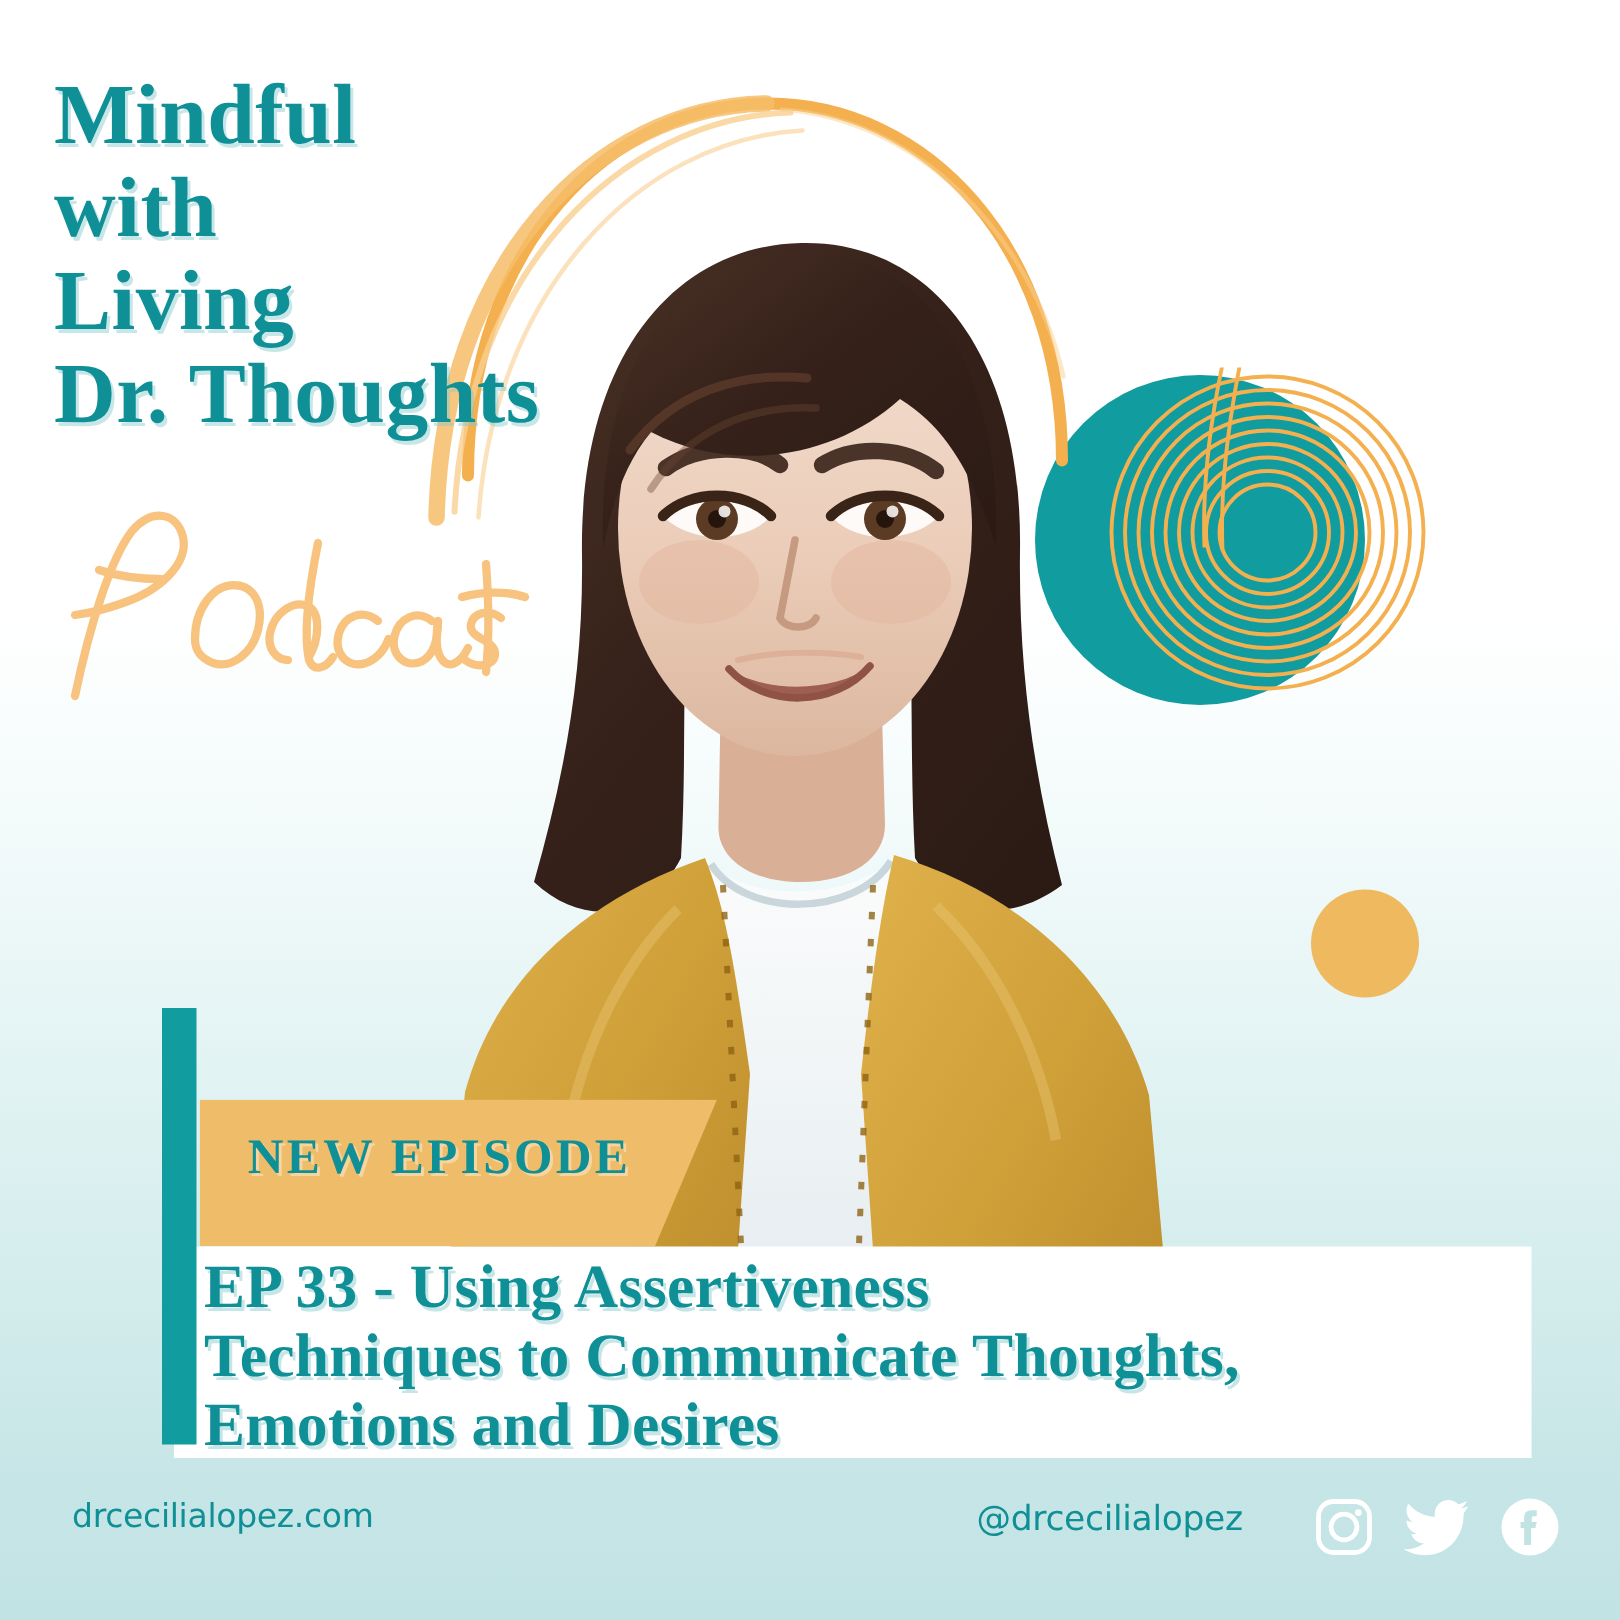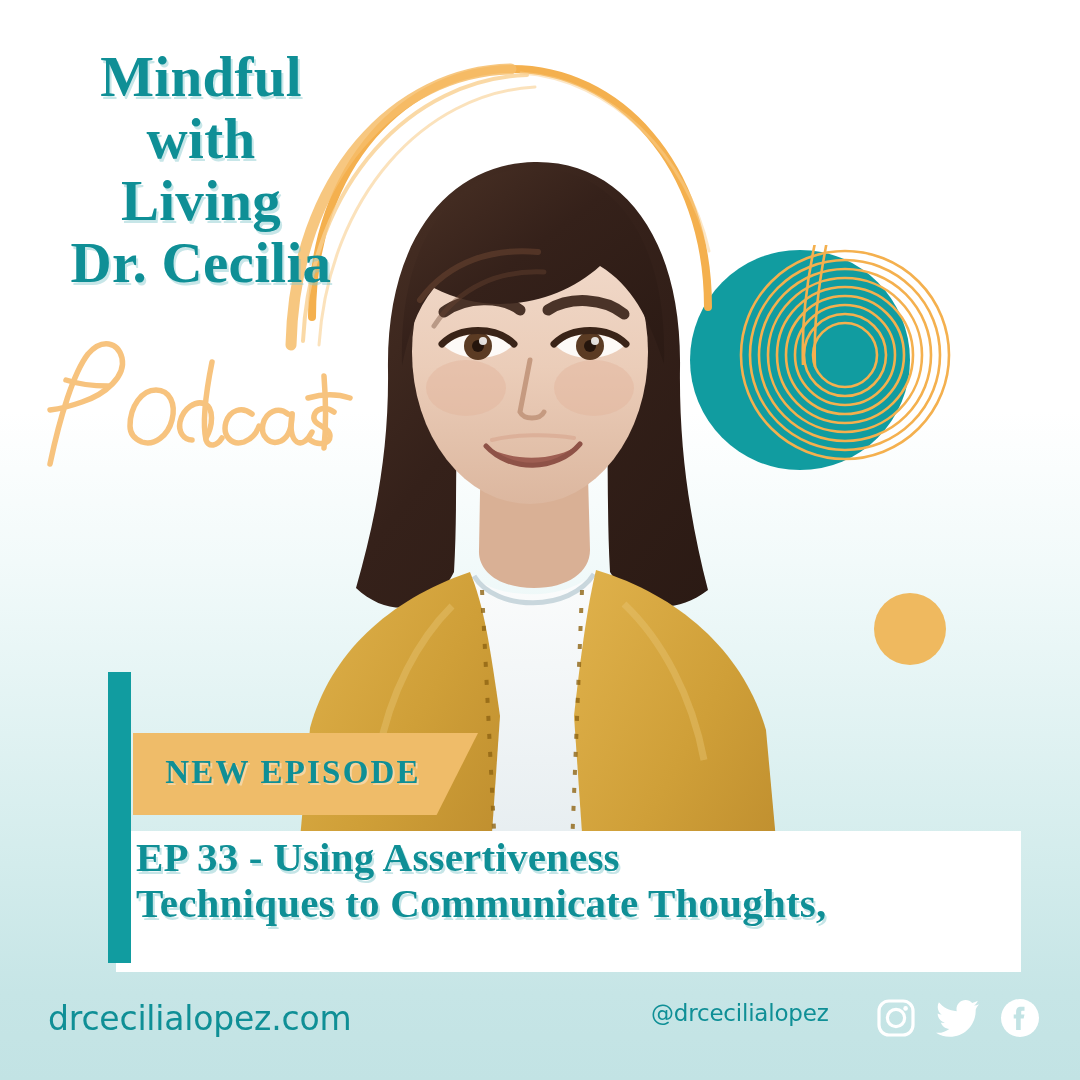--- a/index.html
+++ b/index.html
@@ -82,21 +82,21 @@
     width: 600px;
     height: 830px;
   }
 
   
   .show-title {
     position: absolute;
     left: 36px;
     top: 46px;
     width: 330px;
-    text-align: center;
+    text-align: left;
     font-family: "Liberation Serif", "DejaVu Serif", serif;
     font-weight: bold;
     font-size: 57px;
     line-height: 1.09;
     color: #0f8f96;
     letter-spacing: 0.3px;
     text-shadow: 2px 3px 0 rgba(130, 200, 205, 0.45);
     z-index: 6;
   }
   .show-title .ln { display: block; white-space: nowrap; }
@@ -123,21 +123,21 @@
     background: #119ca0;
     z-index: 8;
   }
 
   
   .badge {
     position: absolute;
     left: 133px;
     top: 733px;
     width: 345px;
-    height: 82px;
+    height: 98px;
     background: #efbc69;
     clip-path: polygon(0 0, 100% 0, 88% 100%, 0 100%);
     z-index: 7;
   }
   .badge-label {
     position: absolute;
     left: 0; top: 0;
     width: 320px;
     height: 78px;
     display: flex;
@@ -176,21 +176,21 @@
     letter-spacing: 0.2px;
   }
   .ep-title .ln { display: block; white-space: nowrap; }
 
   
   .footer-site {
     position: absolute;
     left: 48px;
     top: 999px;
     font-family: "DejaVu Sans", "Liberation Sans", sans-serif;
-    font-size: 33px;
+    font-size: 22px;
     color: #0f8f96;
     letter-spacing: -0.2px;
   }
   .footer-handle {
     position: absolute;
     left: 651px;
     top: 1000px;
     font-family: "DejaVu Sans", "Liberation Sans", sans-serif;
     font-size: 23px;
     color: #0f8f96;
@@ -326,21 +326,21 @@
       <circle cx="110" cy="110" r="32"></circle>
     </g>
     <path d="M86 -28 C74 20 66 70 68 120" stroke="#f4b04e" stroke-width="2.6" fill="none"></path>
     <path d="M96 -24 C86 24 78 72 80 122" stroke="#f4b04e" stroke-width="2.6" fill="none"></path>
   </svg>
 
   <div class="show-title">
     <span class="ln">Mindful</span>
     <span class="ln">with</span>
     <span class="ln">Living</span>
-    <span class="ln">Dr. Cecilia</span>
+    <span class="ln">Dr. Thoughts</span>
   </div>
 
   <div class="podcast-script">
     <svg width="330" height="150" viewBox="0 0 330 150">
       <g fill="none" stroke="#f7c37e" stroke-width="5.5" stroke-linecap="round" stroke-linejoin="round">
 
         <path d="M24 128 C34 80 48 36 62 18 C76 2 92 6 96 22 C100 40 80 58 56 66
                  C42 71 32 73 24 74"></path>
         <path d="M40 44 C52 48 66 50 82 50"></path>
 
@@ -370,20 +370,21 @@
   <div class="teal-bar"></div>
 
   <div class="badge">
     <div class="badge-label">NEW EPISODE</div>
   </div>
 
   <div class="title-band">
     <div class="ep-title">
       <span class="ln">EP 33 - Using Assertiveness</span>
       <span class="ln">Techniques to Communicate Thoughts,</span>
+      <span class="ln">Emotions and Desires</span>
     </div>
   </div>
 
   <div class="footer-site">drcecilialopez.com</div>
   <div class="footer-handle">@drcecilialopez</div>
 
   <div class="social-row">
     <span>
       <svg width="40" height="40" viewBox="0 0 40 40">
         <rect x="3" y="3" width="34" height="34" rx="10" ry="10" fill="none" stroke="#ffffff" stroke-width="3.2"></rect>

